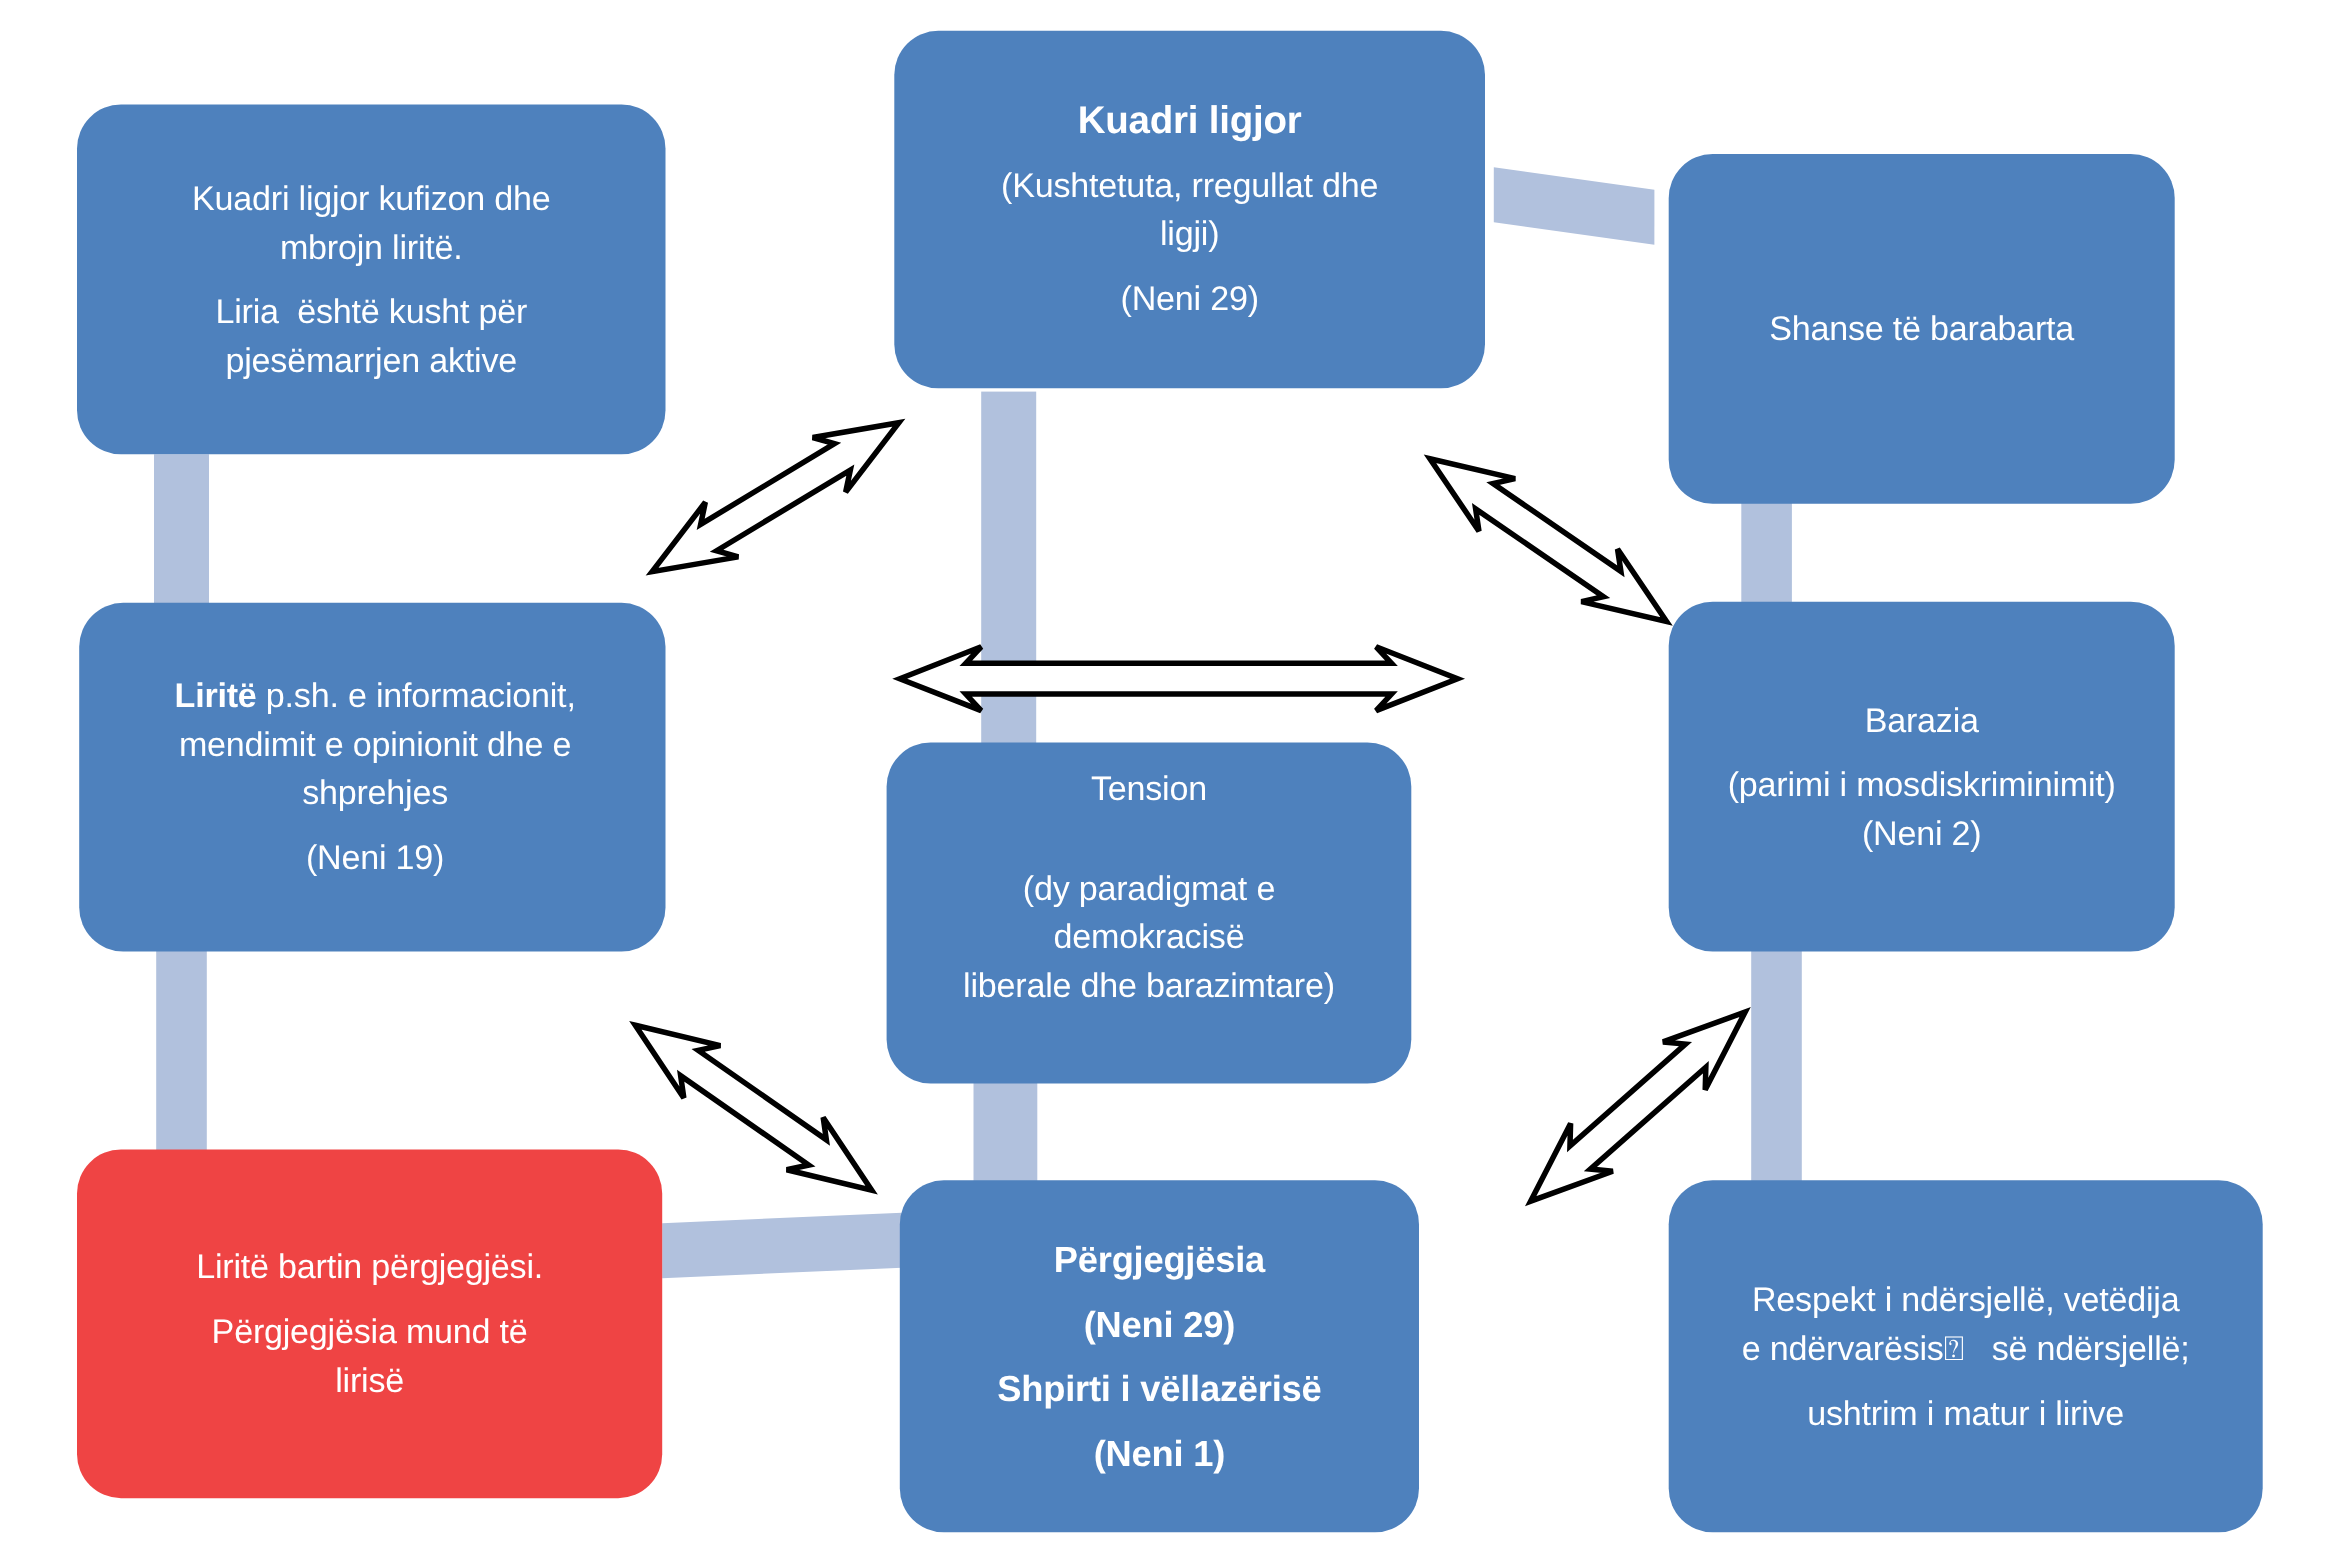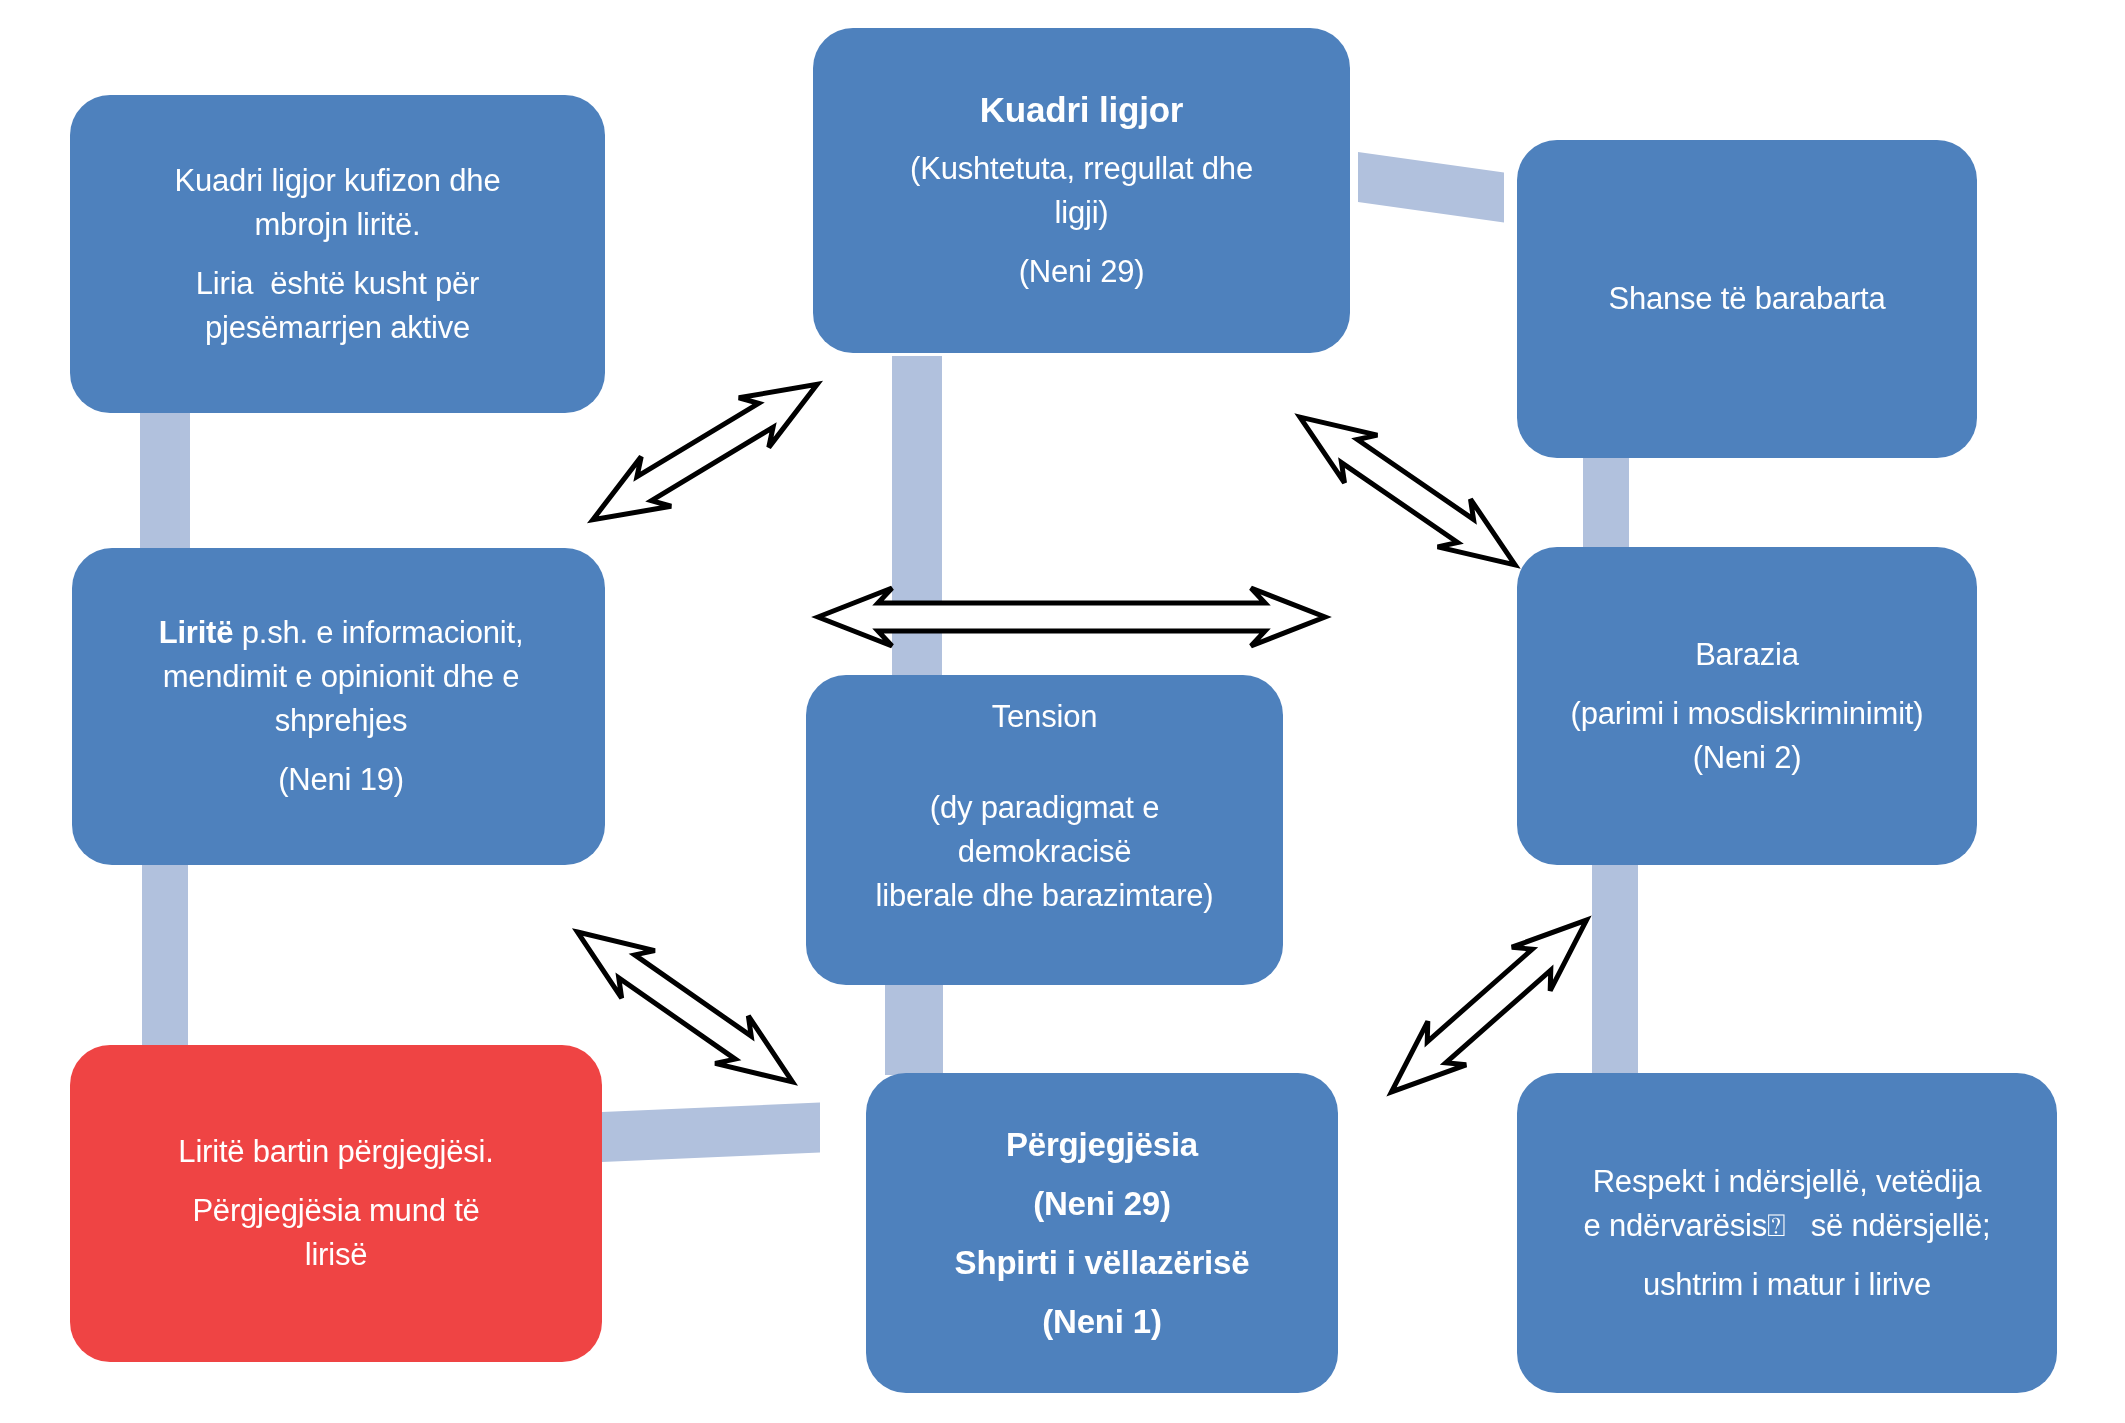--- a/index.html
+++ b/index.html
@@ -113,21 +113,21 @@
   <div class="bx" style="left: 70px; top: 1045px; width: 532px; height: 317px; background: #ef4444;">
     <div class="para">
       <div class="line">Liritë bartin përgjegjësi.</div>
     </div>
     <div class="para">
       <div class="line">Përgjegjësia mund të</div>
       <div class="line">lirisë</div>
     </div>
   </div>
 
-  <div class="bx bold33" style="left: 866px; top: 1073px; width: 472px; height: 320px; background: rgb(78, 129, 189);">
+  <div class="bx bold33" style="left: 818px; top: 1073px; width: 472px; height: 320px; background: rgb(78, 129, 189);">
     <div class="para">
       <div class="line">Përgjegjësia</div>
     </div>
     <div class="para">
       <div class="line">(Neni 29)</div>
     </div>
     <div class="para">
       <div class="line">Shpirti i vëllazërisë</div>
     </div>
     <div class="para">

